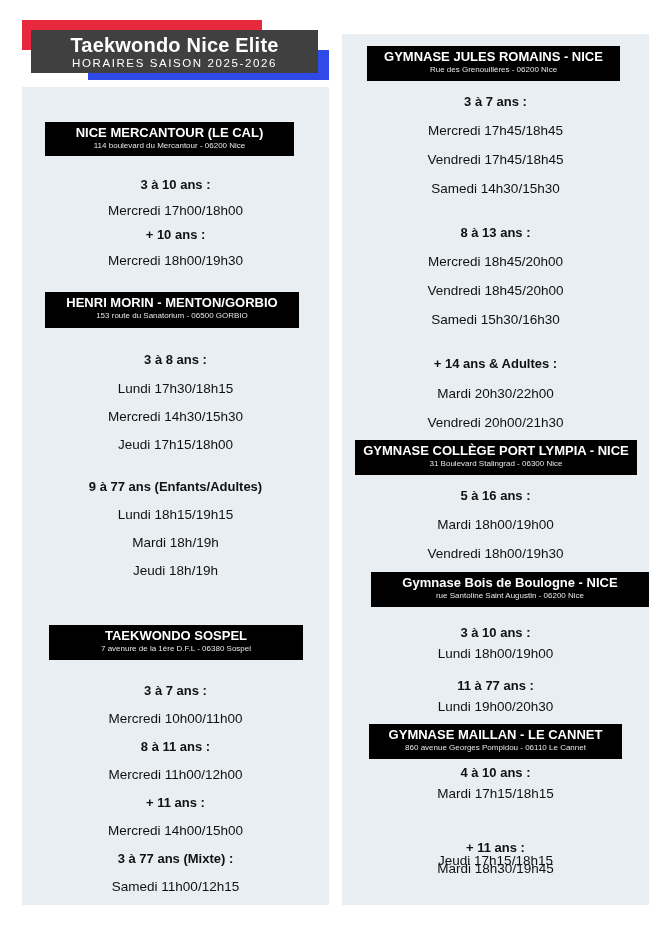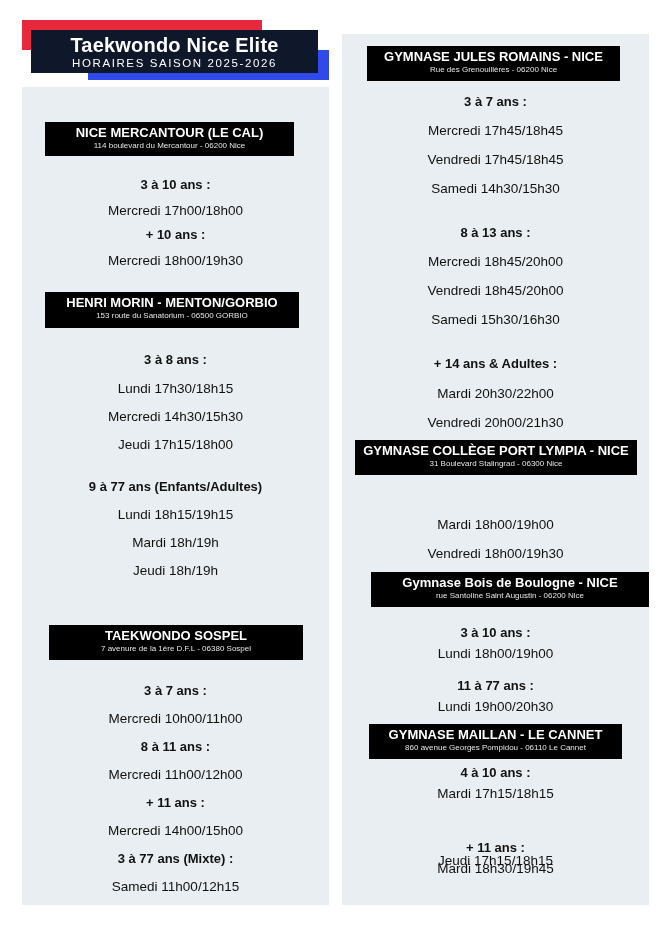--- a/index.html
+++ b/index.html
@@ -1,21 +1,21 @@
 <!DOCTYPE html>
 <html><head>
 <meta charset="utf-8">
 <style>
   * { box-sizing: border-box; margin: 0; padding: 0; }
   html, body { width: 670px; height: 943px; background: #ffffff; overflow: hidden; }
   body { position: relative; font-family: "Liberation Sans", sans-serif; color: #111; }
 
   .red-bar { position: absolute; left: 22px; top: 20px; width: 240px; height: 30px; background: #e8283c; }
   .blue-bar { position: absolute; left: 88px; top: 50px; width: 241px; height: 30px; background: #2f4ae8; }
-  .title-box { position: absolute; left: 31px; top: 30px; width: 287px; height: 43px; background: #0f172a; color: #fff; text-align: center; }
+  .title-box { position: absolute; left: 31px; top: 30px; width: 287px; height: 43px; background: #404040; color: #fff; text-align: center; }
   .title-main { font-weight: bold; font-size: 20px; line-height: 22px; margin-top: 4px; letter-spacing: 0.2px; }
   .title-sub { font-size: 11.5px; line-height: 14px; letter-spacing: 1.6px; }
 
   .panel { position: absolute; background: #e8eef1; }
   .panel-left { left: 22px; top: 87px; width: 307px; height: 818px; }
   .panel-right { left: 342px; top: 34px; width: 307px; height: 871px; }
 
   .venue { position: absolute; background: #000; color: #fff; text-align: center; }
   .venue-name { font-weight: bold; font-size: 13px; line-height: 16px; margin-top: 3px; }
   .venue-addr { font-size: 8px; line-height: 10px; color: #e6e6e6; }
@@ -86,20 +86,21 @@
   <div class="line" style="top:249px;">Vendredi 18h45/20h00</div>
   <div class="line" style="top:278px;">Samedi 15h30/16h30</div>
   <div class="line age" style="top:322px;">+ 14 ans &amp; Adultes  :</div>
   <div class="line" style="top:352px;">Mardi 20h30/22h00</div>
   <div class="line" style="top:381px;">Vendredi 20h00/21h30</div>
 
   <div class="venue" style="left:13px; top:406px; width:282px; height:35px;">
     <div class="venue-name">GYMNASE COLLÈGE PORT LYMPIA - NICE</div>
     <div class="venue-addr">31 Boulevard Stalingrad - 06300 Nice</div>
   </div>
+  <div class="line age" style="top:454px;">5 à 16 ans :</div>
   <div class="line" style="top:483px;">Mardi 18h00/19h00</div>
   <div class="line" style="top:512px;">Vendredi 18h00/19h30</div>
 
   <div class="venue" style="left:29px; top:538px; width:278px; height:35px;">
     <div class="venue-name">Gymnase Bois de Boulogne - NICE</div>
     <div class="venue-addr">rue Santoline Saint Augustin - 06200 Nice</div>
   </div>
   <div class="line age" style="top:591px;">3 à 10 ans :</div>
   <div class="line" style="top:612px;">Lundi 18h00/19h00</div>
   <div class="line age" style="top:644px;">11 à 77 ans :</div>

